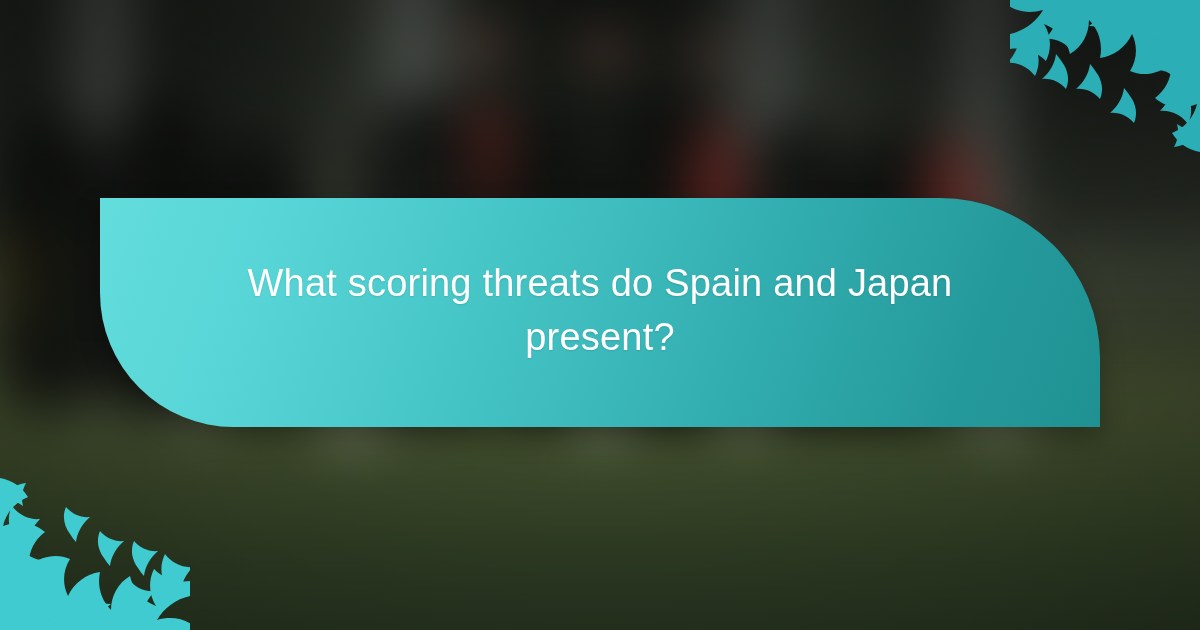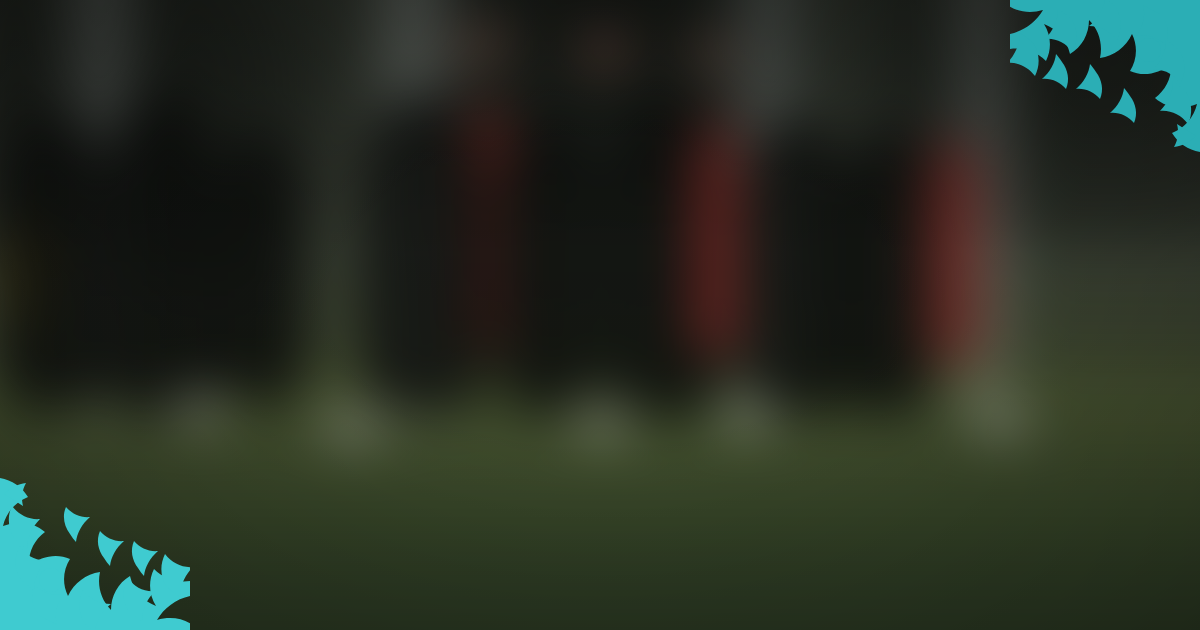--- a/index.html
+++ b/index.html
@@ -272,14 +272,17 @@
         <path d="M24 44 C30 54 30 66 25 76 C18 67 8 62 -3 63 C5 55 10 44 10 33 C15 36 20 40 24 44 Z"></path>
         <circle cx="139" cy="50" r="12"></circle>
         <path d="M186 136 C180 142 172 146 164 147 C168 140 169 132 167 124 C173 128 180 132 186 136 Z"></path>
         <path d="M120 96 C126 104 128 114 124 123 C118 116 109 112 100 113 C108 106 113 97 114 88 C116 90 118 93 120 96 Z"></path>
         <path d="M86 72 C92 80 94 90 90 99 C84 92 75 88 66 89 C74 82 79 73 80 64 C82 66 84 69 86 72 Z"></path>
         <path d="M52 62 C58 70 60 80 56 89 C50 82 41 78 32 79 C40 72 45 63 46 54 C48 56 50 59 52 62 Z"></path>
       </g>
     </svg>
   </div>
 
+  <div class="card">
+    <p class="card-question">What scoring threats do Spain and Japan present?</p>
+  </div>
 
 </div>
 
 </body></html>

